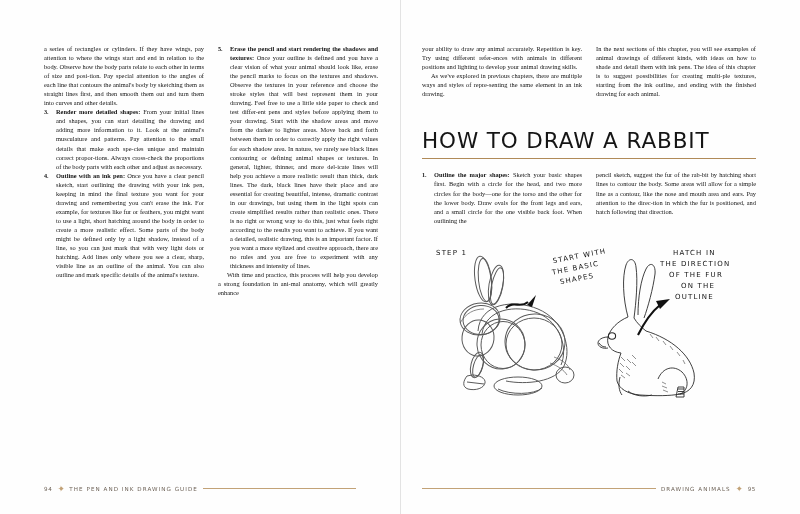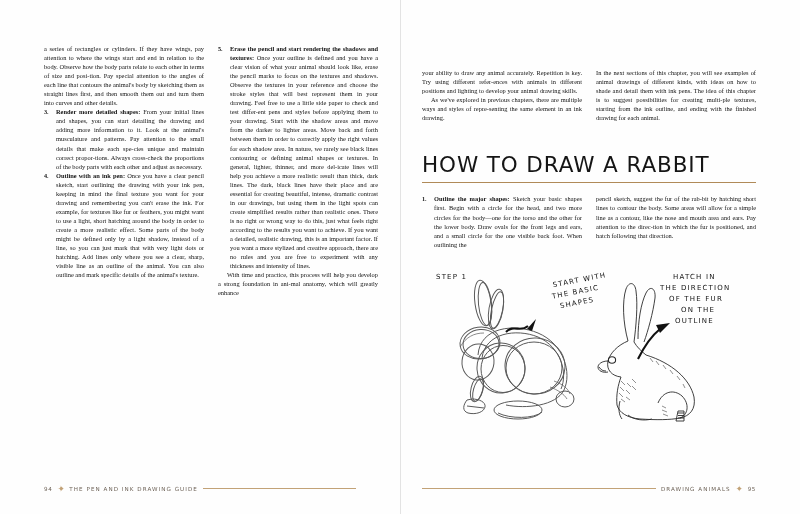--- a/index.html
+++ b/index.html
@@ -26,21 +26,21 @@
   }
 
   .page {
     position: relative;
     width: 400px;
     height: 514px;
     box-sizing: border-box;
     background: #fefefe;
   }
   .page-left  { padding: 44px 22px 0 44px; }
-  .page-right { padding: 68px 44px 0 22px; }
+  .page-right { padding: 44px 44px 0 22px; }
 
   .gutter {
     position: absolute;
     left: 400px;
     top: 0;
     width: 1px;
     height: 514px;
     background: #e3e3e3;
     z-index: 5;
   }

